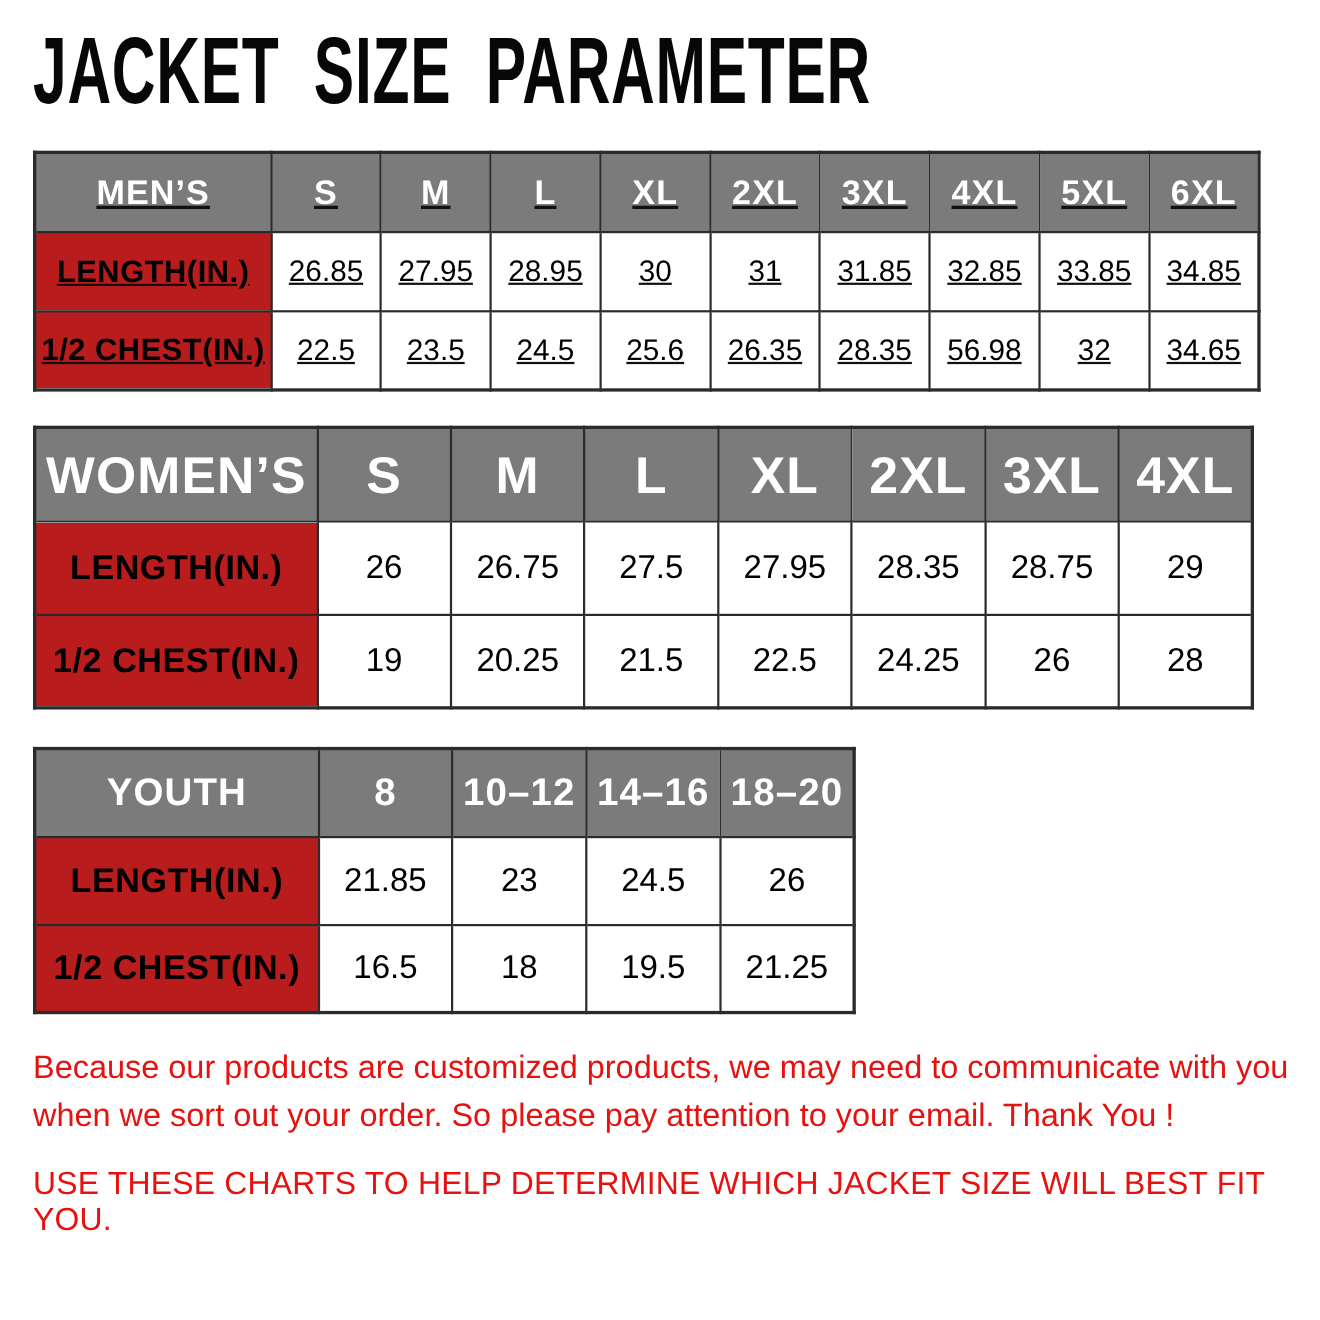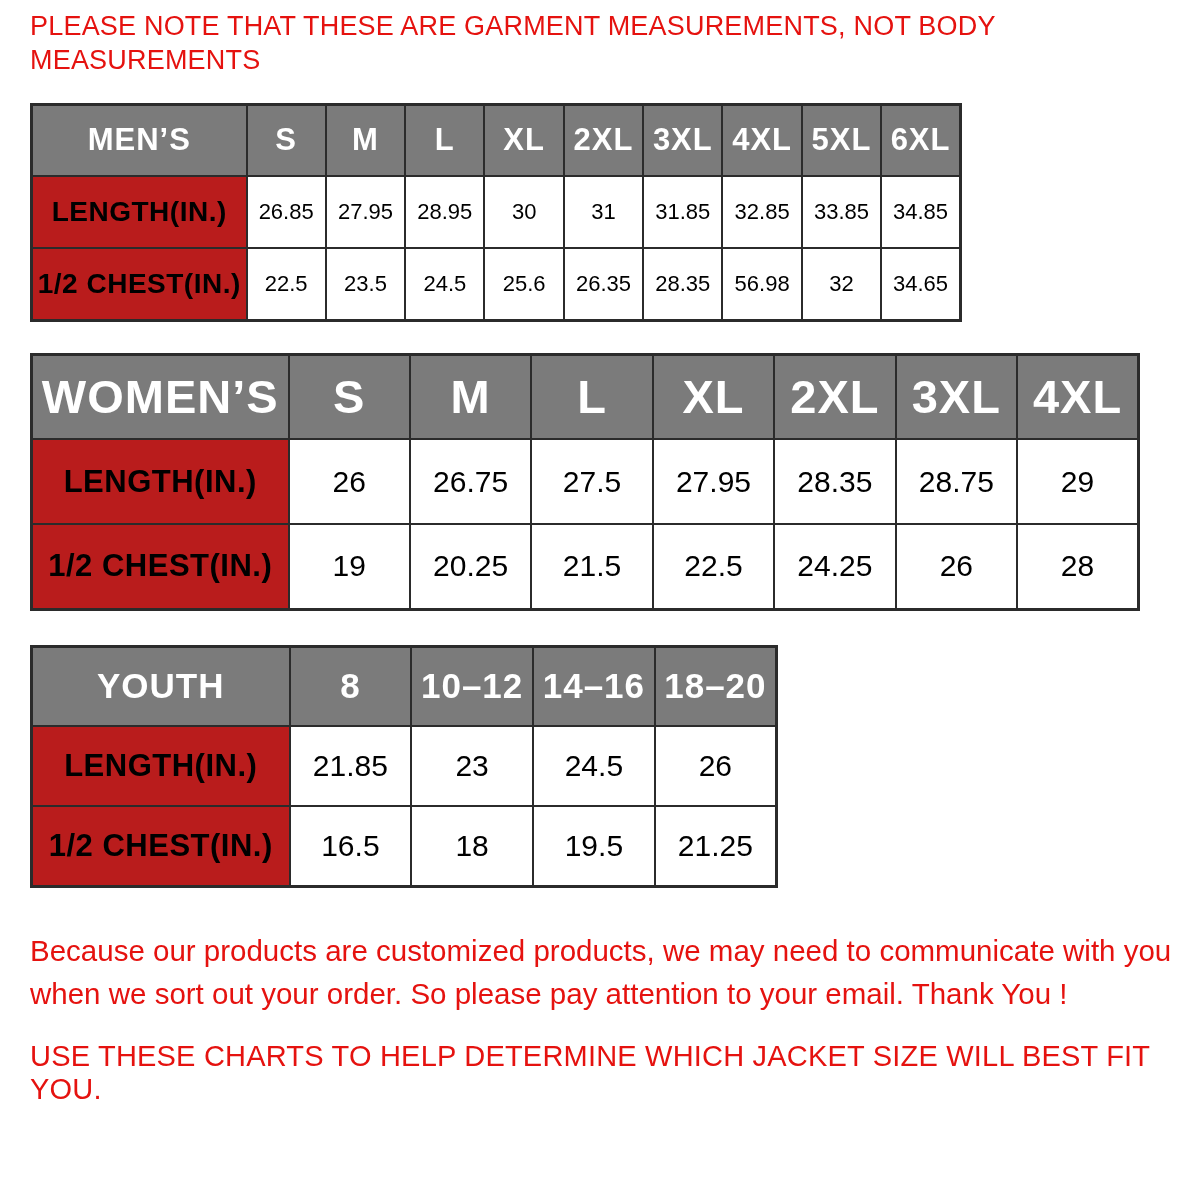--- a/index.html
+++ b/index.html
@@ -57,67 +57,68 @@
   thead th {
     background: #7b7b7b;
     color: #ffffff;
     font-weight: bold;
     letter-spacing: 1px;
   }
   tbody th { font-weight: bold; color: #000000; background: #b91c1c; letter-spacing: 0.5px; }
   td { font-weight: normal; color: #000000; }
 
   
-  #mens-table { width: 932px; margin-top: 25px; }
+  #mens-table { width: 1116px; margin-top: 25px; text-decoration: underline; }
   #mens-table col.first { width: 215px; }
   #mens-table tr { height: 72px; }
   #mens-table thead th { font-size: 31px; }
   #mens-table tbody th { font-size: 28px; }
-  #mens-table td { font-size: 22px; }
+  #mens-table td { font-size: 27px; }
 
   
   #womens-table { width: 1110px; margin-top: 31px; }
   #womens-table col.first { width: 257px; }
   #womens-table tr { height: 85px; }
   #womens-table thead th { font-size: 47px; }
   #womens-table tbody th { font-size: 31px; }
   #womens-table td { font-size: 30px; }
 
   
   #youth-table { width: 748px; margin-top: 34px; }
   #youth-table col.first { width: 258px; }
   #youth-table tr { height: 80px; }
   #youth-table thead th { font-size: 35px; }
   #youth-table tbody th { font-size: 31px; }
   #youth-table td { font-size: 30px; margin-left: 15px; }
 
   
   .customization-notice {
-    margin: 41px 30px 0 30px;
+    margin: 27px 30px 0 30px;
     width: 1155px;
     color: #e5120f;
     font-size: 29.5px;
     line-height: 1.48;
     white-space: pre-line;
   }
   .fit-guidance-note {
     margin: 24px 30px 0 30px;
     color: #e5120f;
     font-size: 29px;
     letter-spacing: 0.2px;
   }
 </style>
 </head>
 <body>
 
 <div class="page">
 
-
-  <div class="garment-note">PLEASE NOTE THAT THESE ARE GARMENT MEASUREMENTS, NOT BODY
-MEASUREMENTS</div>
+  <div class="title-wrap">
+    <div class="page-title">JACKET SIZE PARAMETER</div>
+  </div>
+
 
   <table id="mens-table">
       <colgroup>
         <col class="first">
         <col>
         <col>
         <col>
         <col>
         <col>
         <col>

